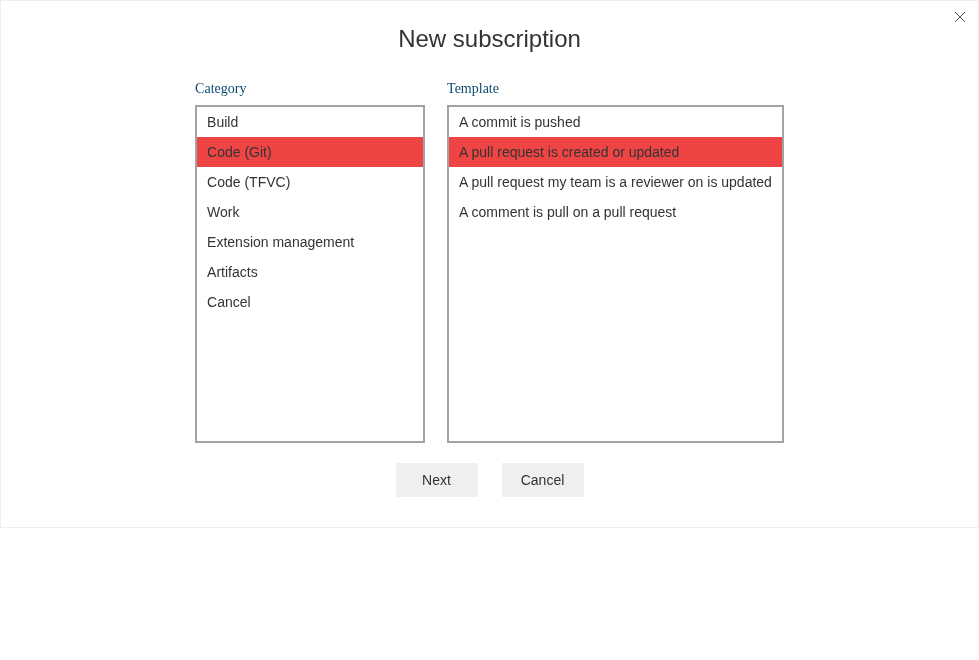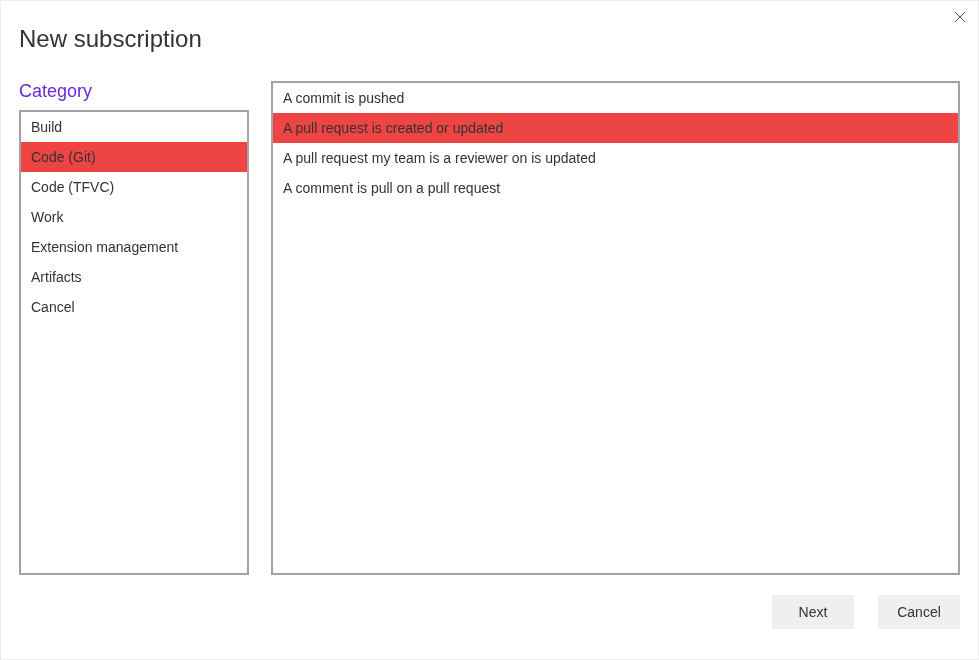--- a/index.html
+++ b/index.html
@@ -5,25 +5,26 @@
   * { box-sizing: border-box; }
   html, body {
     margin: 0; padding: 0;
     width: 979px; height: 660px;
     font-family: "Segoe UI", Arial, sans-serif;
     background: #fff;
     color: #333;
   }
   .dialog {
     position: relative;
-    width: 979px; height: 660px;
+    width: 979px; height: 528px;
     border: 1px solid #eee;
     padding: 18px 18px 0 18px;
     display: flex;
     flex-direction: column;
+    align-items: center;
   }
   .close {
     position: absolute;
     top: 6px; right: 8px;
     width: 20px; height: 20px;
     display: flex; align-items: center; justify-content: center;
     cursor: pointer;
     color: #444;
   }
   .close svg { width: 12px; height: 12px; }
@@ -39,23 +40,24 @@
     flex: 1;
     min-height: 0;
   }
   .col {
     display: flex;
     flex-direction: column;
   }
   .col.category { width: 230px; }
   .col.template { flex: 1; }
   .col-label {
-    font-size: 18px;
-    color: #6d28d9;
+    font-size: 14px;
+    color: #0c4a6e;
     margin-bottom: 8px;
+    font-family: Liberation Serif, serif;
   }
   .listbox {
     border: 2px solid #a3a3a3;
     flex: 1;
     overflow: auto;
     background: #fff;
   }
   .item {
     padding: 7px 10px;
     font-size: 14px;
@@ -106,20 +108,21 @@
           <div class="item selected">Code (Git)</div>
           <div class="item">Code (TFVC)</div>
           <div class="item">Work</div>
           <div class="item">Extension management</div>
           <div class="item">Artifacts</div>
           <div class="item">Cancel</div>
         </div>
     </div>
 
     <div class="col template">
+      <div class="col-label">Template</div>
       <div class="listbox" id="template-list">
           <div class="item">A commit is pushed</div>
           <div class="item selected">A pull request is created or updated</div>
           <div class="item">A pull request my team is a reviewer on is updated</div>
           <div class="item">A comment is pull on a pull request</div>
         </div>
     </div>
 
   </div>
 

